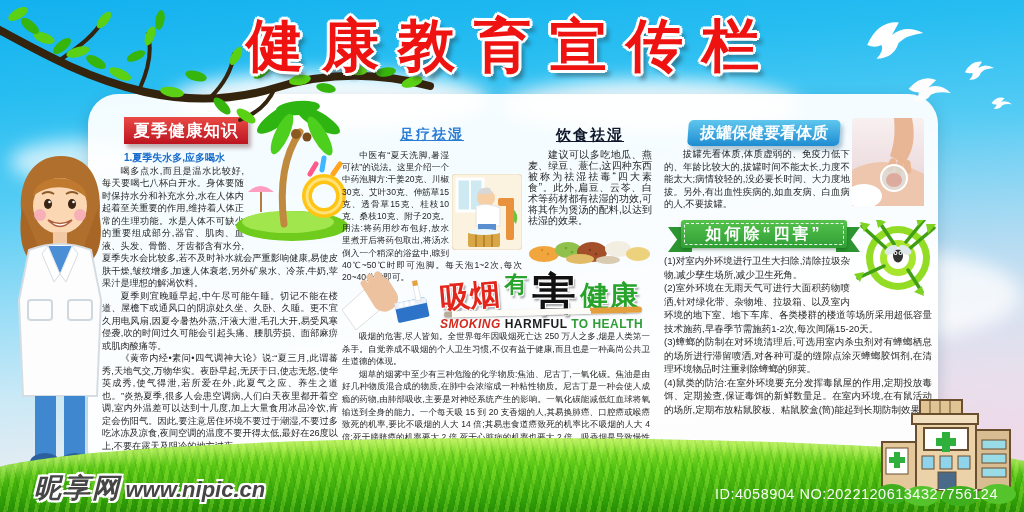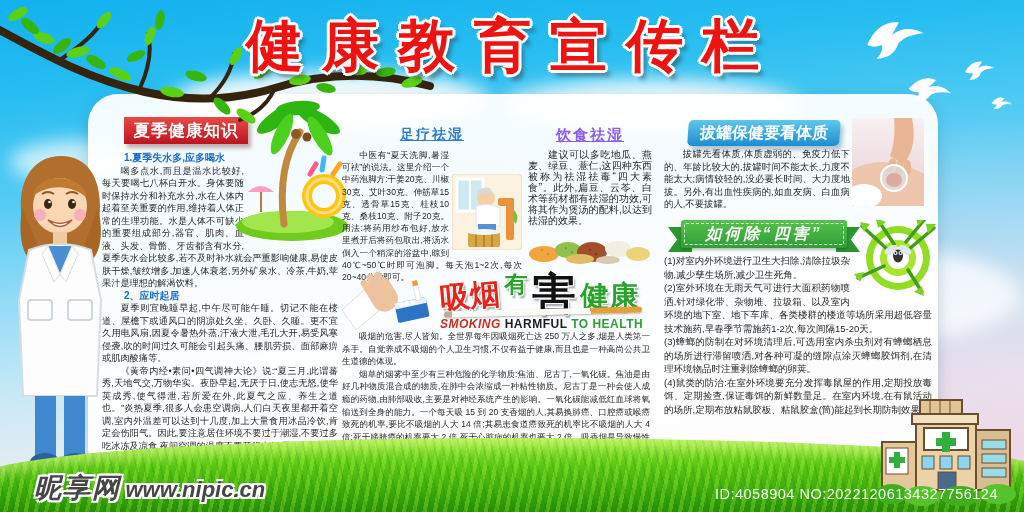--- a/index.html
+++ b/index.html
@@ -36,21 +36,21 @@
   .palm-spacer svg{position:absolute;left:-14px;top:-56px;}
   .h-blue{color:#176bcc;font-weight:bold;font-size:10px;line-height:12.5px;text-indent:2.2em;}
   
   .col-mid{position:absolute;left:254px;top:32px;width:310px;height:346px;}
   .sec-title{font-weight:bold;text-align:center;text-decoration:underline;letter-spacing:2px;}
   .foot-sec{position:absolute;left:0;top:0;width:180px;}
   .foot-sec .sec-title{color:#2a7cd5;font-size:14px;}
   .foot-body{margin-top:5px;font-size:8.6px;line-height:12.2px;}
   .foot-illu{float:right;width:70px;height:76px;margin:25px 0 2px 3px;}
   .diet-sec{position:absolute;left:186px;top:0;width:124px;}
-  .diet-sec .sec-title{color:#8b5cf6;font-size:15px;}
+  .diet-sec .sec-title{color:#0f172a;font-size:15px;}
   .diet-text{margin-top:4px;font-size:10px;line-height:11px;}
   .grains{display:block;margin-top:2px;}
   .smoke-head{position:absolute;left:0;top:136px;width:310px;height:70px;}
   .hand-img{position:absolute;left:0;top:4px;}
   .smoke-words{position:absolute;left:98px;top:0;width:212px;white-space:nowrap;}
   .smoke-words span{display:inline-block;font-weight:900;
     text-shadow:-1px -1px 0 #fff,1px -1px 0 #fff,-1px 1px 0 #fff,1px 1px 0 #fff,2px 3px 2px rgba(0,0,0,.35);}
   .w1{color:#e3261b;font-size:30px;transform:rotate(-5deg);}
   .w2{color:#28a32c;font-size:23px;position:relative;top:-14px;}
   .w3{color:#111;font-size:44px;position:relative;top:3px;}
@@ -71,21 +71,21 @@
   .cup-photo{position:absolute;left:190px;top:2px;}
   .cup-text{position:absolute;left:2px;top:32px;width:186px;font-size:9.4px;line-height:12.6px;}
   .ribbon{position:absolute;left:6px;top:104px;width:192px;height:32px;}
   .ribbon-tail{position:absolute;top:7px;width:24px;height:25px;background:#2c9431;}
   .rt-l{left:0;clip-path:polygon(0 0,100% 0,100% 100%,0 100%,38% 50%);}
   .rt-r{right:0;clip-path:polygon(0 0,100% 0,62% 50%,100% 100%,0 100%);}
   .ribbon-band{position:absolute;left:13px;right:13px;top:0;height:28px;border-radius:3px;
     background:linear-gradient(180deg,#55c24c,#2f9e35);box-shadow:0 2px 3px rgba(0,60,0,.3);}
   .ribbon-band::after{content:"";position:absolute;inset:3px;border:1px dashed rgba(255,255,255,.9);border-radius:2px;}
   .ribbon-label{position:absolute;left:0;right:0;top:4px;text-align:center;color:#fff;
-    font-size:16px;font-weight:bold;font-style:italic;letter-spacing:3px;}
+    font-size:16px;font-weight:bold;letter-spacing:3px;}
   .pest-items{position:absolute;left:2px;top:138px;width:268px;font-size:9.5px;line-height:13.5px;}
   .target-spacer{float:right;width:82px;height:42px;position:relative;}
   .target-spacer svg{position:absolute;left:2px;top:-34px;}
   
   .branch{position:absolute;left:0;top:0;z-index:4;}
   .doves{position:absolute;left:838px;top:8px;z-index:3;}
   .doctor{position:absolute;left:2px;top:148px;z-index:4;}
   .hospital{position:absolute;left:876px;top:390px;z-index:7;}
   .grass{position:absolute;left:-22px;right:-22px;bottom:-14px;height:88px;z-index:6;
     border-radius:50% 50% 0 0/40px 32px 0 0;
@@ -180,21 +180,20 @@
               <line x1="103" y1="78" x2="110" y2="68" stroke="#ffa51e"></line>
             </g>
             <circle cx="94" cy="100" r="17" fill="none" stroke="#ffc414" stroke-width="10"></circle>
             <circle cx="94" cy="100" r="17" fill="none" stroke="#ffe37a" stroke-width="3"></circle>
             <path d="M18,96 Q30,84 44,96 L31,96 Z" fill="#ff9ec0"></path>
             <line x1="31" y1="96" x2="31" y2="116" stroke="#b87a3e" stroke-width="2"></line>
           </svg>
         </div>
         <p class="h-blue">1.夏季失水多,应多喝水</p>
         <p class="bodytxt indent">喝多点水,而且是温水比较好,每天要喝七八杯白开水。身体要随时保持水分和补充水分,水在人体内起着至关重要的作用,维持着人体正常的生理功能。水是人体不可缺少的重要组成部分,器官、肌肉、血液、头发、骨骼、牙齿都含有水分,夏季失水会比较多,若不及时补水就会严重影响健康,易使皮肤干燥,皱纹增多,加速人体衰老,另外矿泉水、冷茶,牛奶,苹果汁是理想的解渴饮料。</p>
-        <p class="h-blue">2、应时起居</p>
         <p class="bodytxt indent">夏季则宜晚睡早起,中午尽可能午睡。切记不能在楼道、屋檐下或通风口的阴凉处久坐、久卧、久睡。更不宜久用电风扇,因夏令暑热外蒸,汗液大泄,毛孔大开,易受风寒侵袭,吹的时间过久可能会引起头痛、腰肌劳损、面部麻痹或肌肉酸痛等。</p>
         <p class="bodytxt indent">《黄帝内经•素问•四气调神大论》说:“夏三月,此谓蕃秀,天地气交,万物华实。夜卧早起,无厌于日,使志无怒,使华英成秀,使气得泄,若所爱在外,此夏气之应、养生之道也。”炎热夏季,很多人会患空调病,人们白天夜里都开着空调,室内外温差可以达到十几度,加上大量食用冰品冷饮,肯定会伤阳气。因此,要注意居住环境不要过于潮湿,不要过多吃冰冻及凉食,夜间空调的温度不要开得太低,最好在26度以上,不要在露天及阴冷的地方过夜。</p>
       </div>
     </div>
 
     <div class="col-mid">
       <div class="foot-sec">
         <div class="sec-title">足疗祛湿</div>
         <div class="foot-body">
           <span class="foot-illu">

